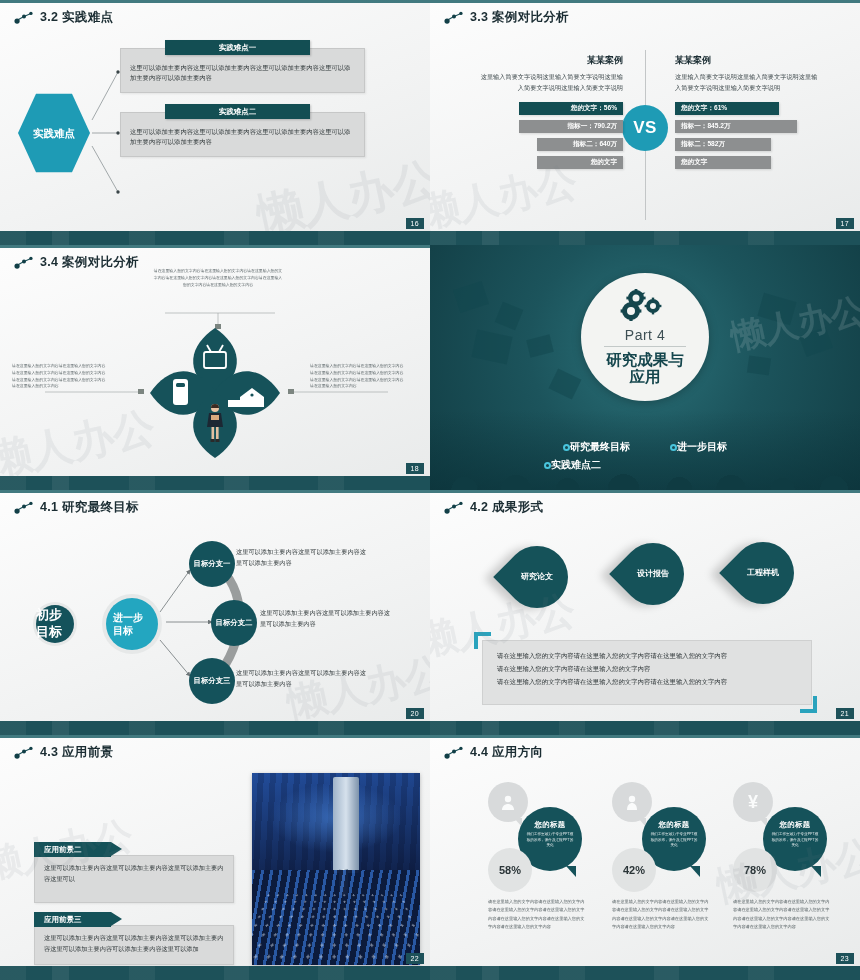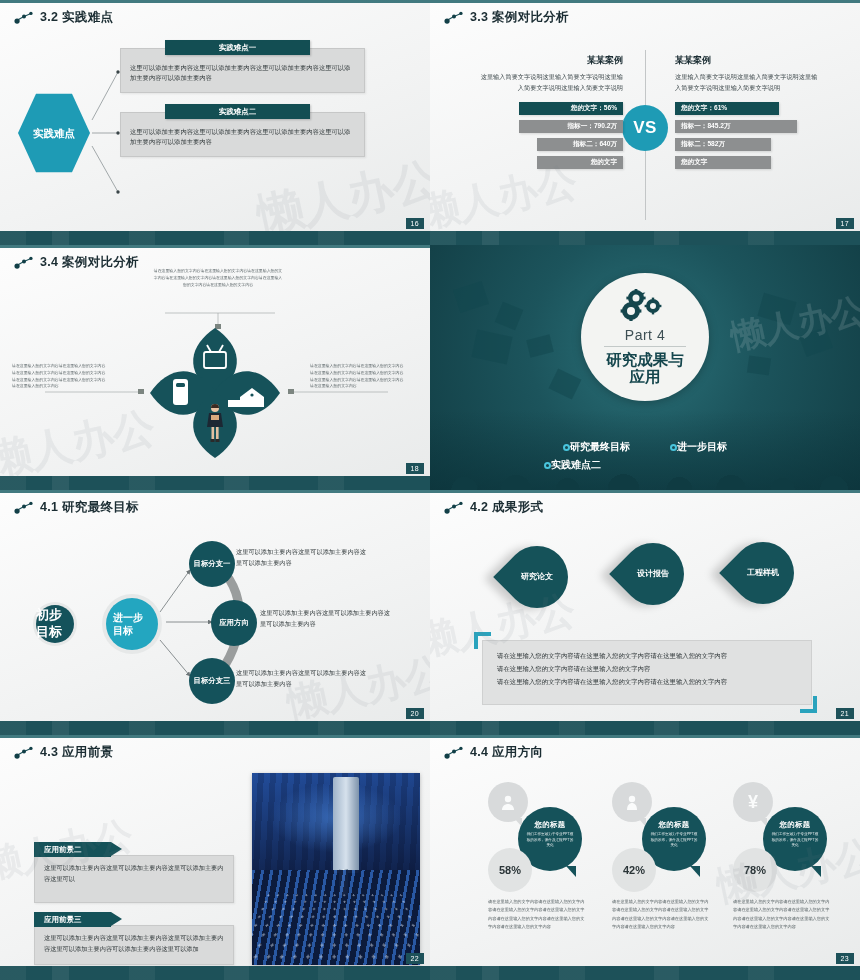--- a/index.html
+++ b/index.html
@@ -476,21 +476,21 @@
 
     <div class="ringwrap" style="left:102px; top:104px; width:60px; height:60px;"></div>
     <div class="circ cyan" style="left:106px; top:108px; width:52px; height:52px; font-size:10px; padding:0 7px;">
       <span>进一步目标</span>
     </div>
 
     <div class="circ teal" style="left:189px; top:51px; width:46px; height:46px; font-size:7.4px;">
       <span>目标分支一</span>
     </div>
     <div class="circ teal" style="left:211px; top:110px; width:46px; height:46px; font-size:7.4px;">
-      <span>应用方向</span>
+      <span>目标分支二</span>
     </div>
     <div class="circ teal" style="left:189px; top:168px; width:46px; height:46px; font-size:7.4px;">
       <span>目标分支三</span>
     </div>
 
     <div class="goaltxt" style="left:236px; top:57px;">这里可以添加主要内容这里可以添加主要内容这里可以添加主要内容</div>
     <div class="goaltxt" style="left:260px; top:118px;">这里可以添加主要内容这里可以添加主要内容这里可以添加主要内容</div>
     <div class="goaltxt" style="left:236px; top:178px;">这里可以添加主要内容这里可以添加主要内容这里可以添加主要内容</div>
 
     <div class="watermark" style="right:-16px; bottom:20px; font-size:40px;">懒人办公</div>

